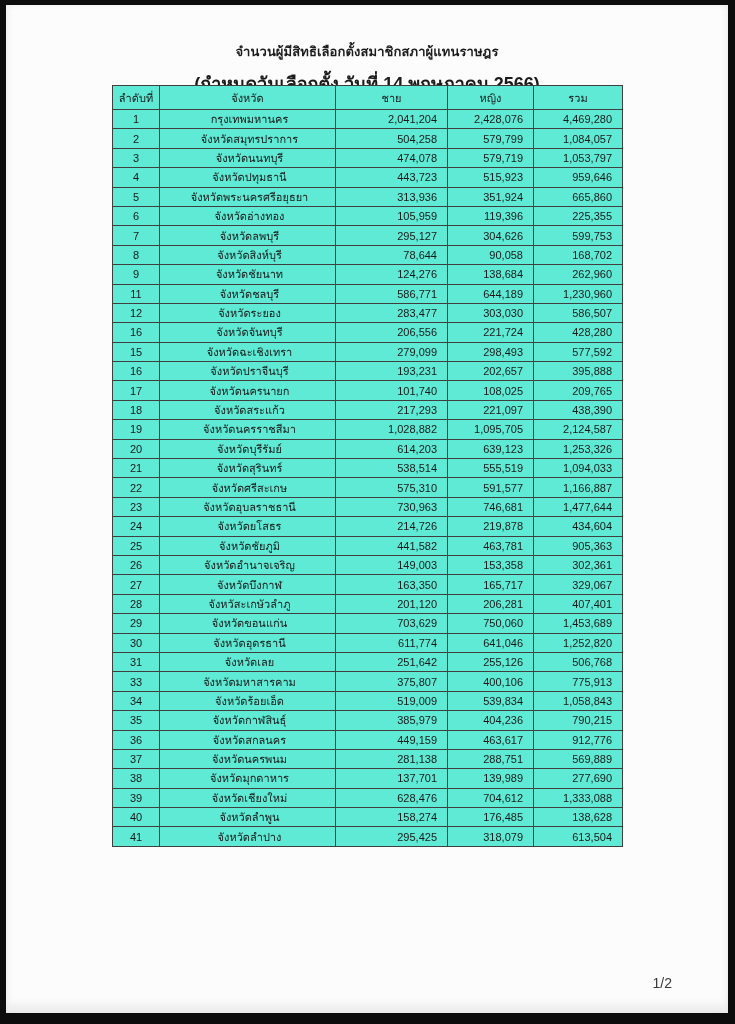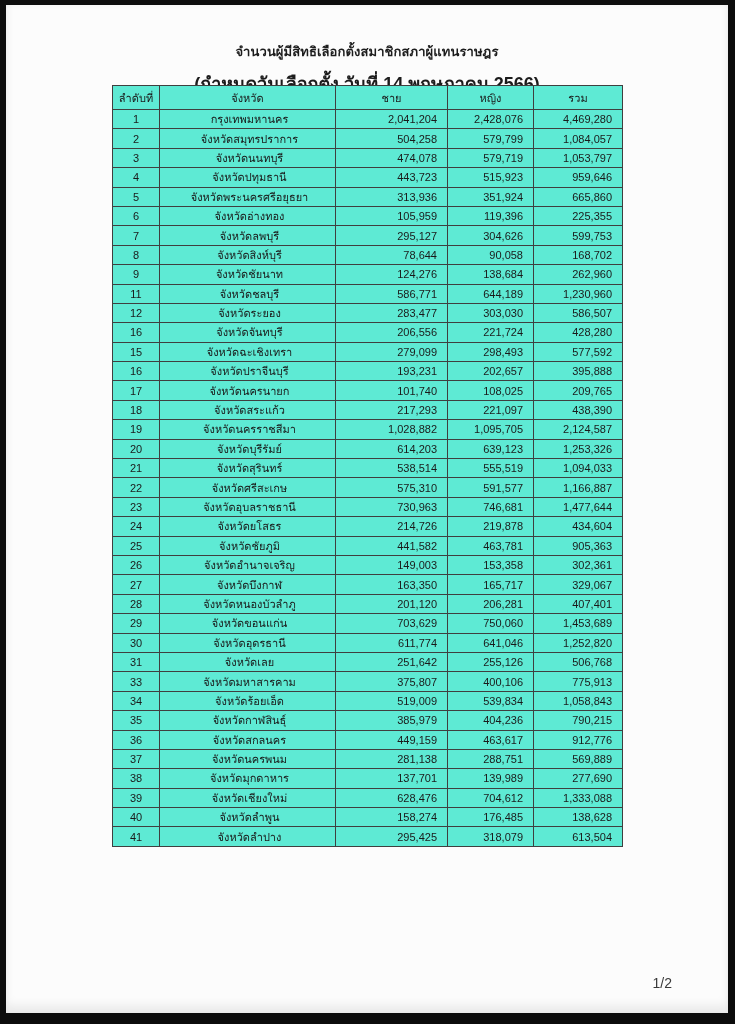--- a/index.html
+++ b/index.html
@@ -256,21 +256,21 @@
         </tr>
         <tr>
           <td class="c0">27</td>
           <td class="c1">จังหวัดบึงกาฬ</td>
           <td class="c2">163,350</td>
           <td class="c3">165,717</td>
           <td class="c4">329,067</td>
         </tr>
         <tr>
           <td class="c0">28</td>
-          <td class="c1">จังหวัดหนองบัวลำภู</td>
+          <td class="c1">จังหวัสะเกษัวลำภู</td>
           <td class="c2">201,120</td>
           <td class="c3">206,281</td>
           <td class="c4">407,401</td>
         </tr>
         <tr>
           <td class="c0">29</td>
           <td class="c1">จังหวัดขอนแก่น</td>
           <td class="c2">703,629</td>
           <td class="c3">750,060</td>
           <td class="c4">1,453,689</td>

